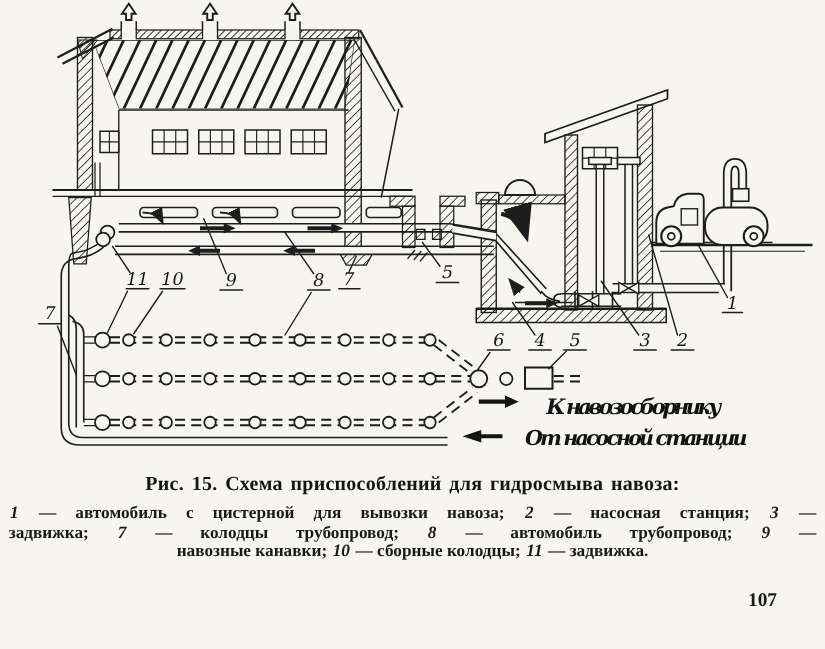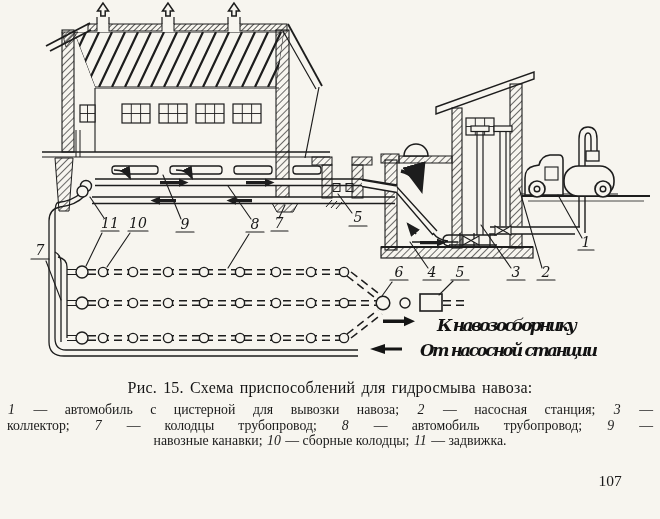--- a/index.html
+++ b/index.html
@@ -9,28 +9,28 @@
     font-family:"Liberation Serif","DejaVu Serif",serif;
     color:#1d1d1d;
   }
   #figure-wrap{position:absolute;left:0;top:0;width:660px;height:519px;}
   svg{display:block;}
   .ink{stroke:#1d1d1d;}
   .callout{font-family:"DejaVu Serif",serif;font-style:italic;font-size:14px;fill:#161616;}
   .flowtxt{font-family:"DejaVu Serif",serif;font-style:italic;font-weight:bold;fill:#121212;}
   #figure-caption{
     position:absolute;left:10px;top:379px;width:640px;
-    text-align:center;font-weight:normal;font-size:16px;word-spacing:2px;
+    text-align:center;font-weight:bold;font-size:16px;word-spacing:2px;
     letter-spacing:0.2px;color:#151515;
   }
   #figure-legend{position:absolute;left:7px;top:402px;width:646px;font-size:13.8px;line-height:15.6px;color:#191919;}
-  .legend-line{text-align:justify;text-align-last:justify;}
+  .legend-line{text-align:justify;text-align-last:justify;font-weight:bold;}
   .legend-line:last-child{text-align:right;text-align-last:center;}
   .legend-line i{font-style:italic;padding:0 1px;}
-  #page-number{position:absolute;left:580px;top:472px;width:60px;text-align:center;font-size:15.5px;color:#1a1a1a;}
+  #page-number{position:absolute;left:580px;top:472px;width:60px;text-align:center;font-size:15.5px;color:#1a1a1a;font-weight:bold;}
 </style>
 </head>
 <body>
 
 <div id="figure-wrap">
 
 <svg width="660" height="374" viewBox="0 0 660 374">
   <defs>
     <pattern id="h" patternUnits="userSpaceOnUse" width="5" height="5" patternTransform="rotate(45)">
       <line x1="0" y1="0" x2="0" y2="5" stroke="#1d1d1d" stroke-width="1.3"></line>
@@ -350,18 +350,18 @@
       <line x1="582" y1="238" x2="558" y2="195" class="ink" stroke-width="1.1"></line>
       <text class="callout" x="586" y="247" text-anchor="middle">1</text>
       <line x1="578" y1="250" x2="594" y2="250" class="ink" stroke-width="1.2"></line>
     </g>
   </g>
 </svg>
 
 <div id="figure-caption">Рис. 15. Схема приспособлений для гидросмыва навоза:</div>
 <div id="figure-legend">
       <div class="legend-line"><i>1</i><span> — автомобиль с цистерной для вывозки навоза; </span><i>2</i><span> — насосная станция; </span><i>3</i><span> —</span></div>
-      <div class="legend-line"><span>коллектор; </span><i>7</i><span> — колодцы трубопровод; </span><i>8</i><span> — автомобиль трубопровод; </span><i>9</i><span> —</span></div>
+      <div class="legend-line"><span>задвижка; </span><i>7</i><span> — колодцы трубопровод; </span><i>8</i><span> — автомобиль трубопровод; </span><i>9</i><span> —</span></div>
       <div class="legend-line"><span>навозные канавки; </span><i>10</i><span> — сборные колодцы; </span><i>11</i><span> — задвижка.</span></div>
     </div>
 <div id="page-number">107</div>
 
 </div>
 
 </body></html>

